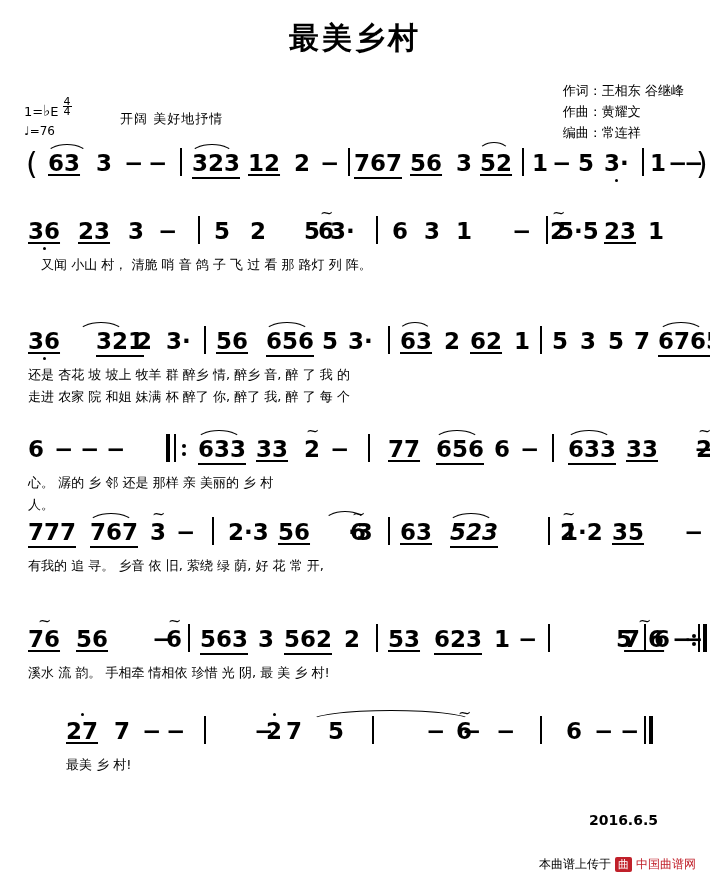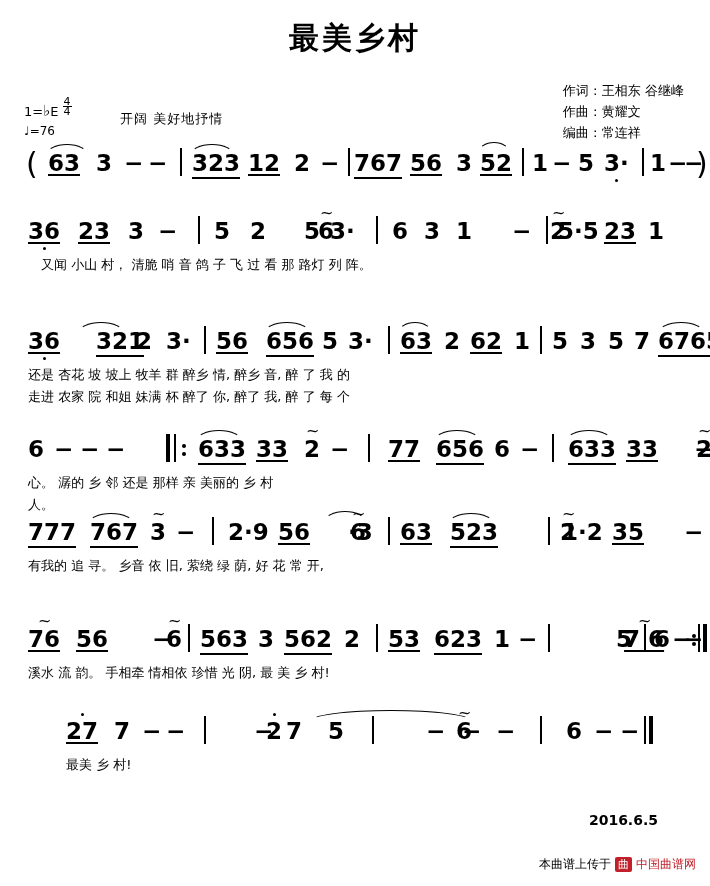--- a/index.html
+++ b/index.html
@@ -281,29 +281,29 @@
   </div>
 
   <div class="system" style="top:511px;">
     <div class="notes">
       <span class="n u2" style="left:28px;">777</span>
       <span class="slur" style="left:88px;top:2px;width:44px;"></span>
       <span class="n u2" style="left:90px;">767</span>
       <span class="n tilde" style="left:150px;">3</span>
       <span class="n" style="left:176px;">−</span>
       <span class="bar" style="left:212px;"></span>
-      <span class="n" style="left:228px;">2·9</span>
+      <span class="n" style="left:228px;">2·3</span>
       <span class="n u1" style="left:278px;">56</span>
       <span class="slur" style="left:324px;top:0px;width:40px;"></span>
       <span class="n tilde" style="left:326px;">6</span>
       <span class="n" style="left:348px;">·3</span>
       <span class="bar" style="left:388px;"></span>
       <span class="n u1" style="left:400px;">63</span>
       <span class="slur" style="left:448px;top:2px;width:44px;"></span>
-      <span class="n u2" style="left:450px;">523</span>
+      <span class="n u2" style="left:450px;font-style:italic;">523</span>
       <span class="n tilde" style="left:512px;">2</span>
       <span class="bar" style="left:548px;"></span>
       <span class="n" style="left:562px;">1·2</span>
       <span class="n u1" style="left:612px;">35</span>
       
       <span class="n" style="left:684px;">−</span>
     </div>
     <div class="lyric">
       <span class="ly" style="left:28px;">有我的 追 寻。    乡音 依 旧,     萦绕 绿 荫,     好 花 常 开,</span>
     </div>

